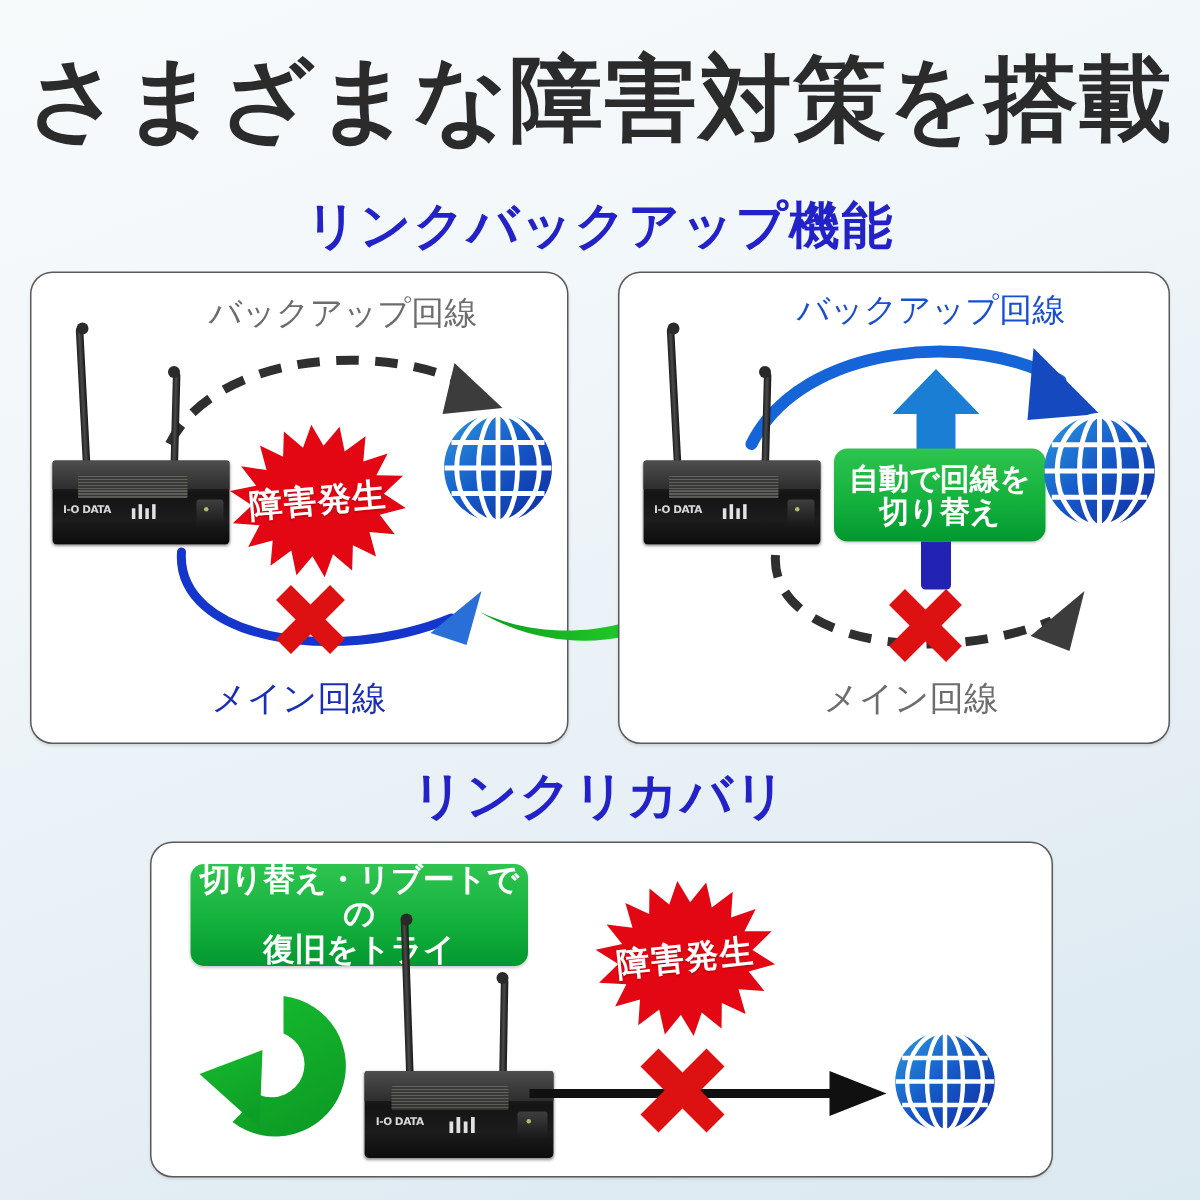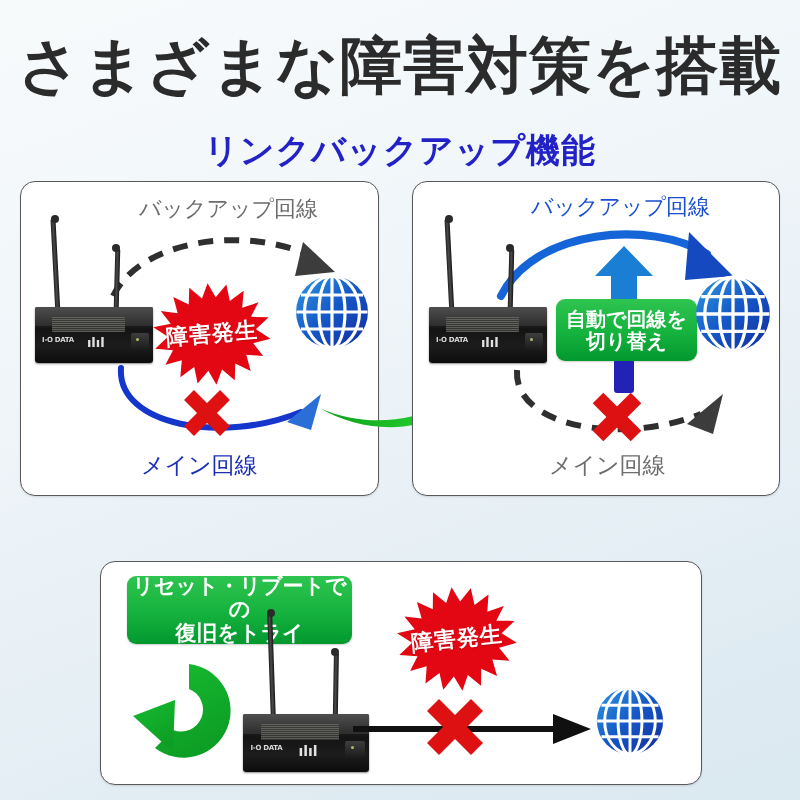--- a/index.html
+++ b/index.html
@@ -250,27 +250,28 @@
         <g stroke="#dd1111" stroke-width="15" stroke-linecap="butt">
           <line x1="9" y1="8" x2="47" y2="46"></line>
             <line x1="47" y1="8" x2="9" y2="46"></line>
         </g>
       </svg>
 
       <div class="lbl lbl-gray" style="left:136px;top:268px;font-size:23px;">メイン回線</div>
     </div>
   </div>
 
+  <div class="section-title" id="sec2">リンクリカバリ</div>
 
   <div class="panel" id="panel-bottom">
     <div class="pinner">
 
       <div class="badge" style="left:26px;top:14px;width:225px;height:68px;font-size:21px;">
         <div>
-          <div>リセット・リブートでの</div>
+          <div>切り替え・リブートでの</div>
           <div>復旧をトライ</div>
         </div>
       </div>
 
       <svg class="abs" style="left:28px;top:94px;" width="108" height="110" viewBox="0 0 108 110">
         <defs>
           <linearGradient id="grc" x1="0" y1="0" x2="0.4" y2="1">
             <stop offset="0%" stop-color="#17bb2f"></stop>
               <stop offset="100%" stop-color="#0d9e25"></stop>
           </linearGradient>

